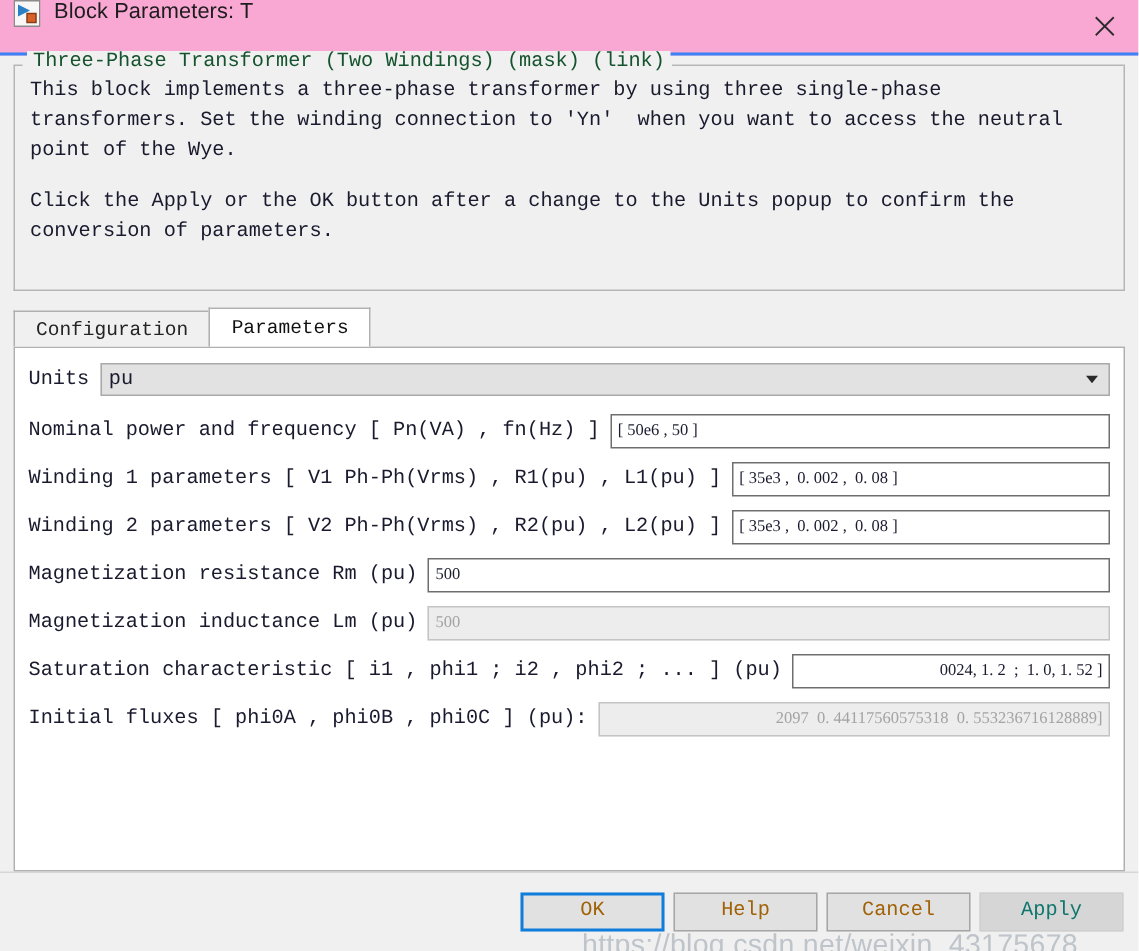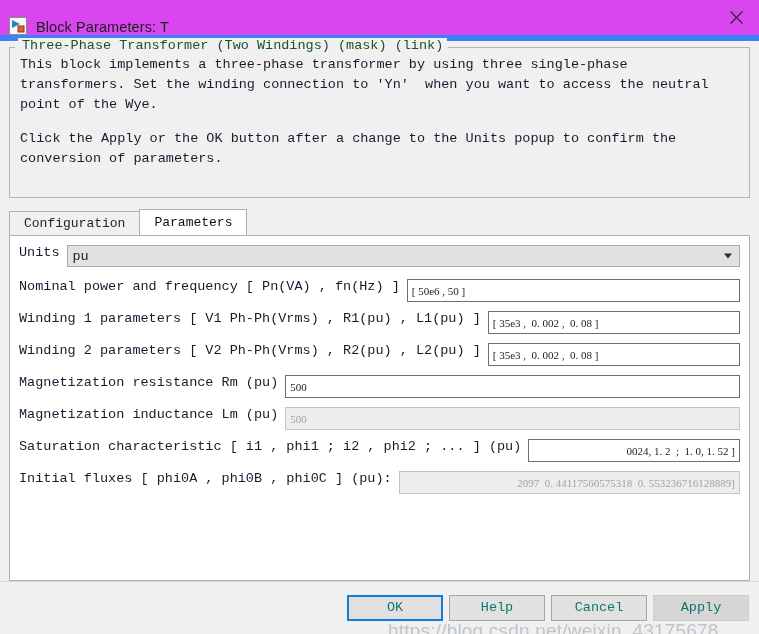--- a/index.html
+++ b/index.html
@@ -24,24 +24,24 @@
     background: #f0f0f0;
     box-sizing: border-box;
     display: flex;
     flex-direction: column;
   }
 
   
   .titlebar {
     height: 35px;
     min-height: 35px;
-    background: #d946ef;
-    border-bottom: 6px solid #3b82f6;
-    display: flex;
-    align-items: flex-end;
+    background: #f9a8d4;
+    border-bottom: 2px solid #3b82f6;
+    display: flex;
+    align-items: flex-start;
     padding: 0 0 0 9px;
     position: relative;
   }
   .title-icon {
     width: 18px;
     height: 18px;
     position: relative;
     margin-right: 9px;
     flex: 0 0 auto;
   }
@@ -141,21 +141,21 @@
     flex: 1 1 auto;
     padding: 9px 9px 0 9px;
     box-sizing: border-box;
     position: relative;
     z-index: 1;
     overflow: hidden;
   }
 
   .row {
     display: flex;
-    align-items: flex-start;
+    align-items: center;
     height: 24px;
     margin-bottom: 8px;
   }
   .row.units-row { margin-bottom: 10px; }
   .row-label {
     white-space: nowrap;
     padding-right: 7px;
     color: #1a1a2e;
     font-size: 13.5px;
     flex: 0 0 auto;
@@ -223,21 +223,21 @@
     position: relative;
   }
   .btn {
     width: 96px;
     height: 26px;
     margin-left: 6px;
     background: #e1e1e1;
     border: 1px solid #a6a6a6;
     font-family: "Liberation Mono", "DejaVu Sans Mono", monospace;
     font-size: 13.5px;
-    color: #0f766e;
+    color: #a16207;
     cursor: pointer;
     box-sizing: border-box;
     text-align: center;
     line-height: 24px;
     padding: 0;
   }
   .btn.default {
     border: 2px solid #0f7ddb;
     background: #e1e1e1;
     line-height: 22px;

